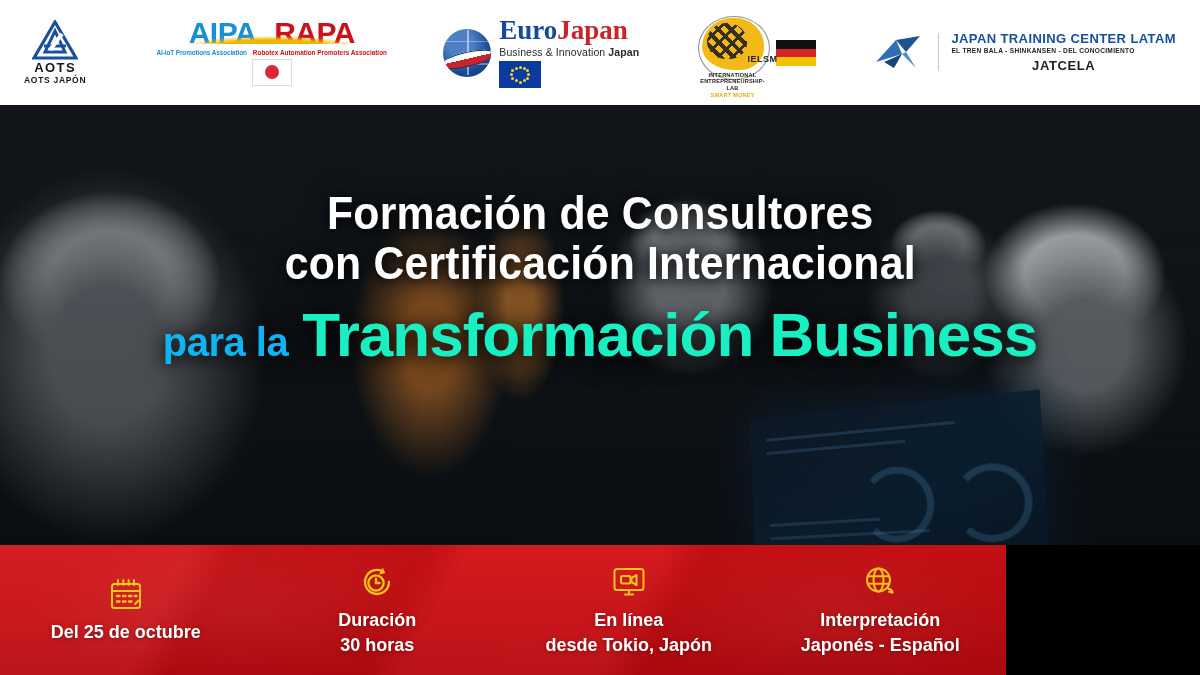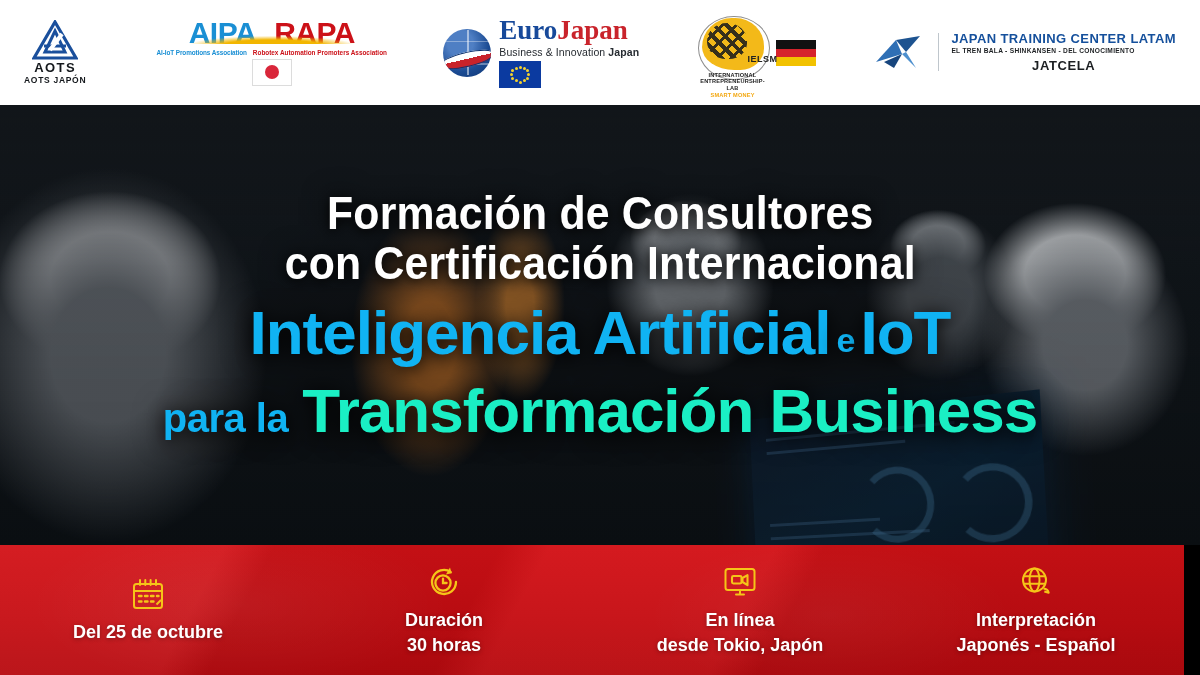--- a/index.html
+++ b/index.html
@@ -117,21 +117,21 @@
     font-weight:bold;font-size:46px;color:#fff;line-height:1.08;text-align:center;letter-spacing:.2px;
     text-shadow:0 2px 12px rgba(0,0,0,.9),0 0 28px rgba(0,0,0,.8);transform:scaleX(.93);}
   .h2{margin-top:14px;font-size:62px;font-weight:bold;color:#10b3f3;line-height:1;letter-spacing:-1px;
     text-shadow:0 3px 16px rgba(0,0,0,.85),0 0 30px rgba(0,0,0,.6);white-space:nowrap;}
   .h2 .small-e{font-size:34px;vertical-align:2px;margin:0 6px;}
   .h3{margin-top:16px;line-height:1;white-space:nowrap;text-shadow:0 3px 16px rgba(0,0,0,.85),0 0 30px rgba(0,0,0,.6);}
   .h3 .pre{font-size:40px;font-weight:bold;color:#10b3f3;letter-spacing:-.5px;}
   .h3 .grn{font-size:62px;font-weight:bold;color:#1aefc4;letter-spacing:-1px;margin-left:14px;}
 
   
-  .footer{position:absolute;left:0;top:545px;width:1184px;height:130px;
+  .footer{position:absolute;left:0;top:545px;width:1006px;height:130px;
     background:
       linear-gradient(118deg,rgba(255,255,255,.05) 0 18%,rgba(0,0,0,.07) 22% 40%,rgba(255,255,255,.04) 44% 62%,rgba(0,0,0,.08) 66% 100%),
       radial-gradient(ellipse 300px 120px at 240px 60px,rgba(255,255,255,.06),rgba(0,0,0,0) 70%),
       radial-gradient(ellipse 260px 110px at 830px 70px,rgba(255,255,255,.05),rgba(0,0,0,0) 70%),
       linear-gradient(180deg,#d31116 0%,#c60d12 55%,#b70a0f 100%);
     display:flex;align-items:center;}
   .fcell{flex:1;display:flex;flex-direction:column;align-items:center;justify-content:center;padding-top:2px;}
   .ficon{width:34px;height:34px;margin-bottom:9px;}
   .ftxt{color:#fff;font-weight:bold;font-size:18px;line-height:1.35;text-align:center;
     text-shadow:0 1px 4px rgba(0,0,0,.35);white-space:nowrap;}
@@ -252,23 +252,20 @@
     </div>
 
     <div class="hero-dim"></div>
 
     <div class="hero-text">
       <div class="h1">
         <div>Formación de Consultores</div>
         <div>con Certificación Internacional</div>
       </div>
 
-      <div class="h2">
-        <span>Inteligencia Artificial</span><span class="small-e">e</span><span>IoT</span>
-      </div>
 
       <div class="h3">
         <span class="pre">para la</span><span class="grn">Transformación Business</span>
       </div>
     </div>
   </div>
 
   <div class="footer">
 
     <div class="fcell">

